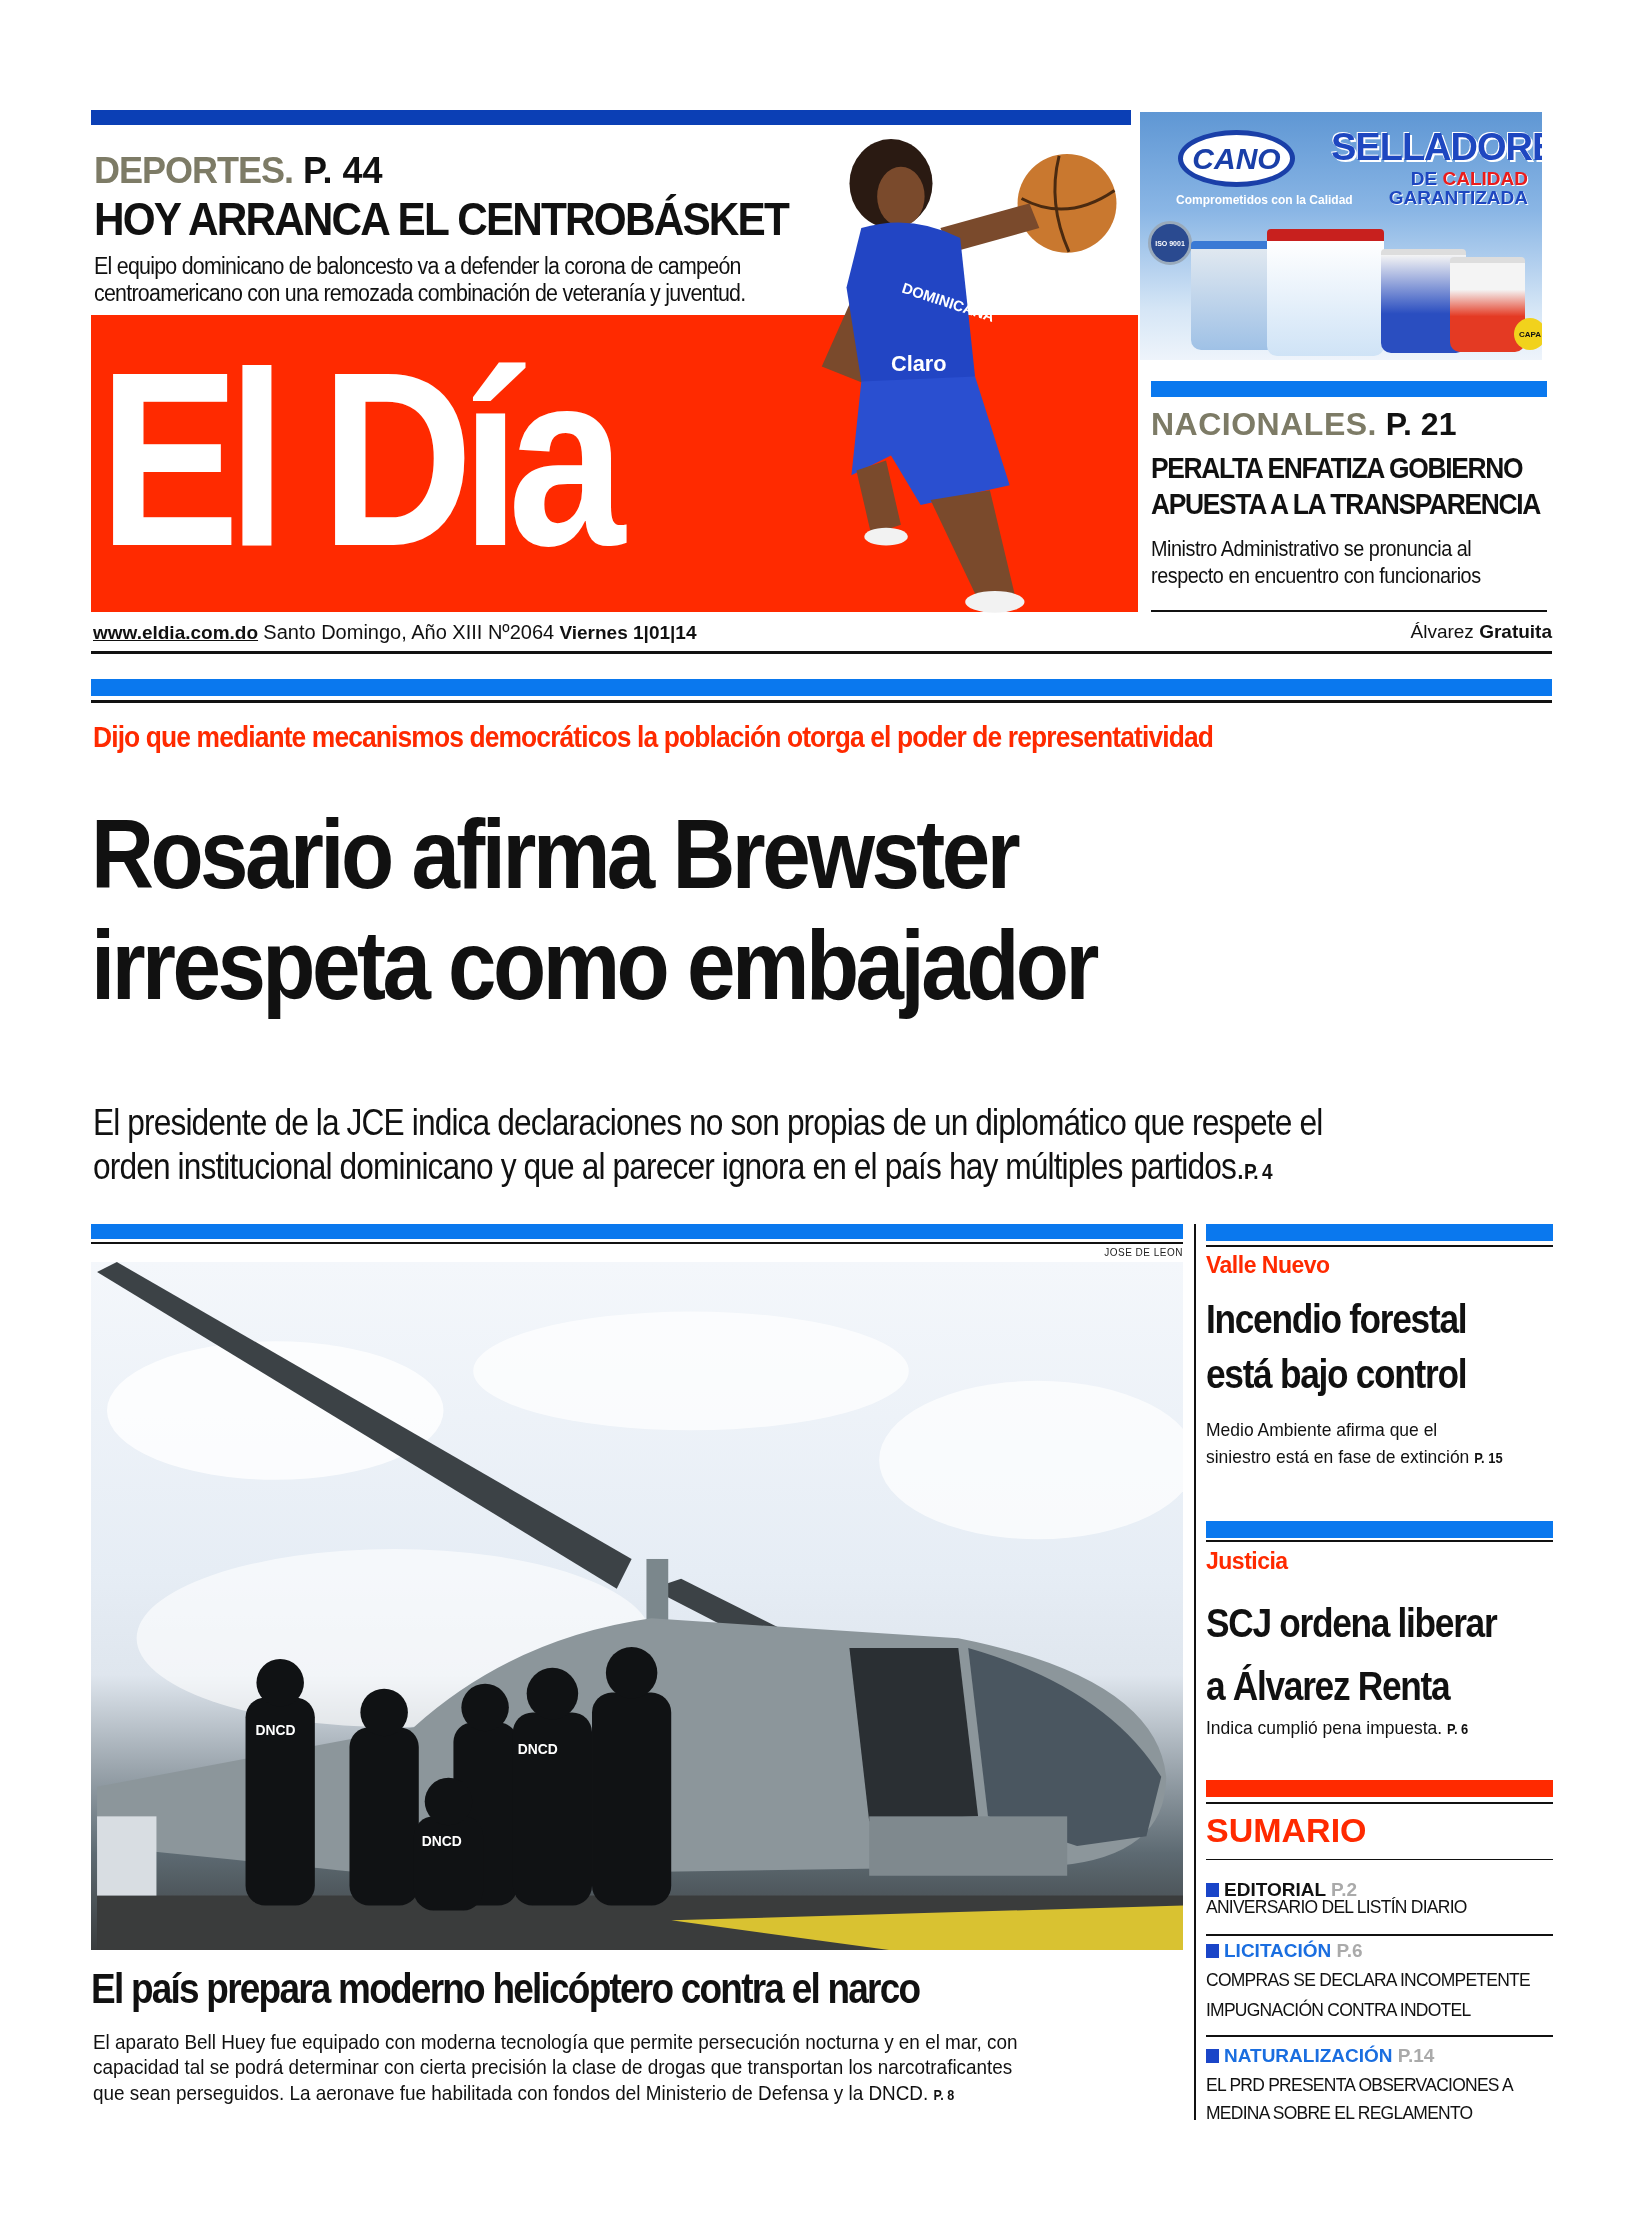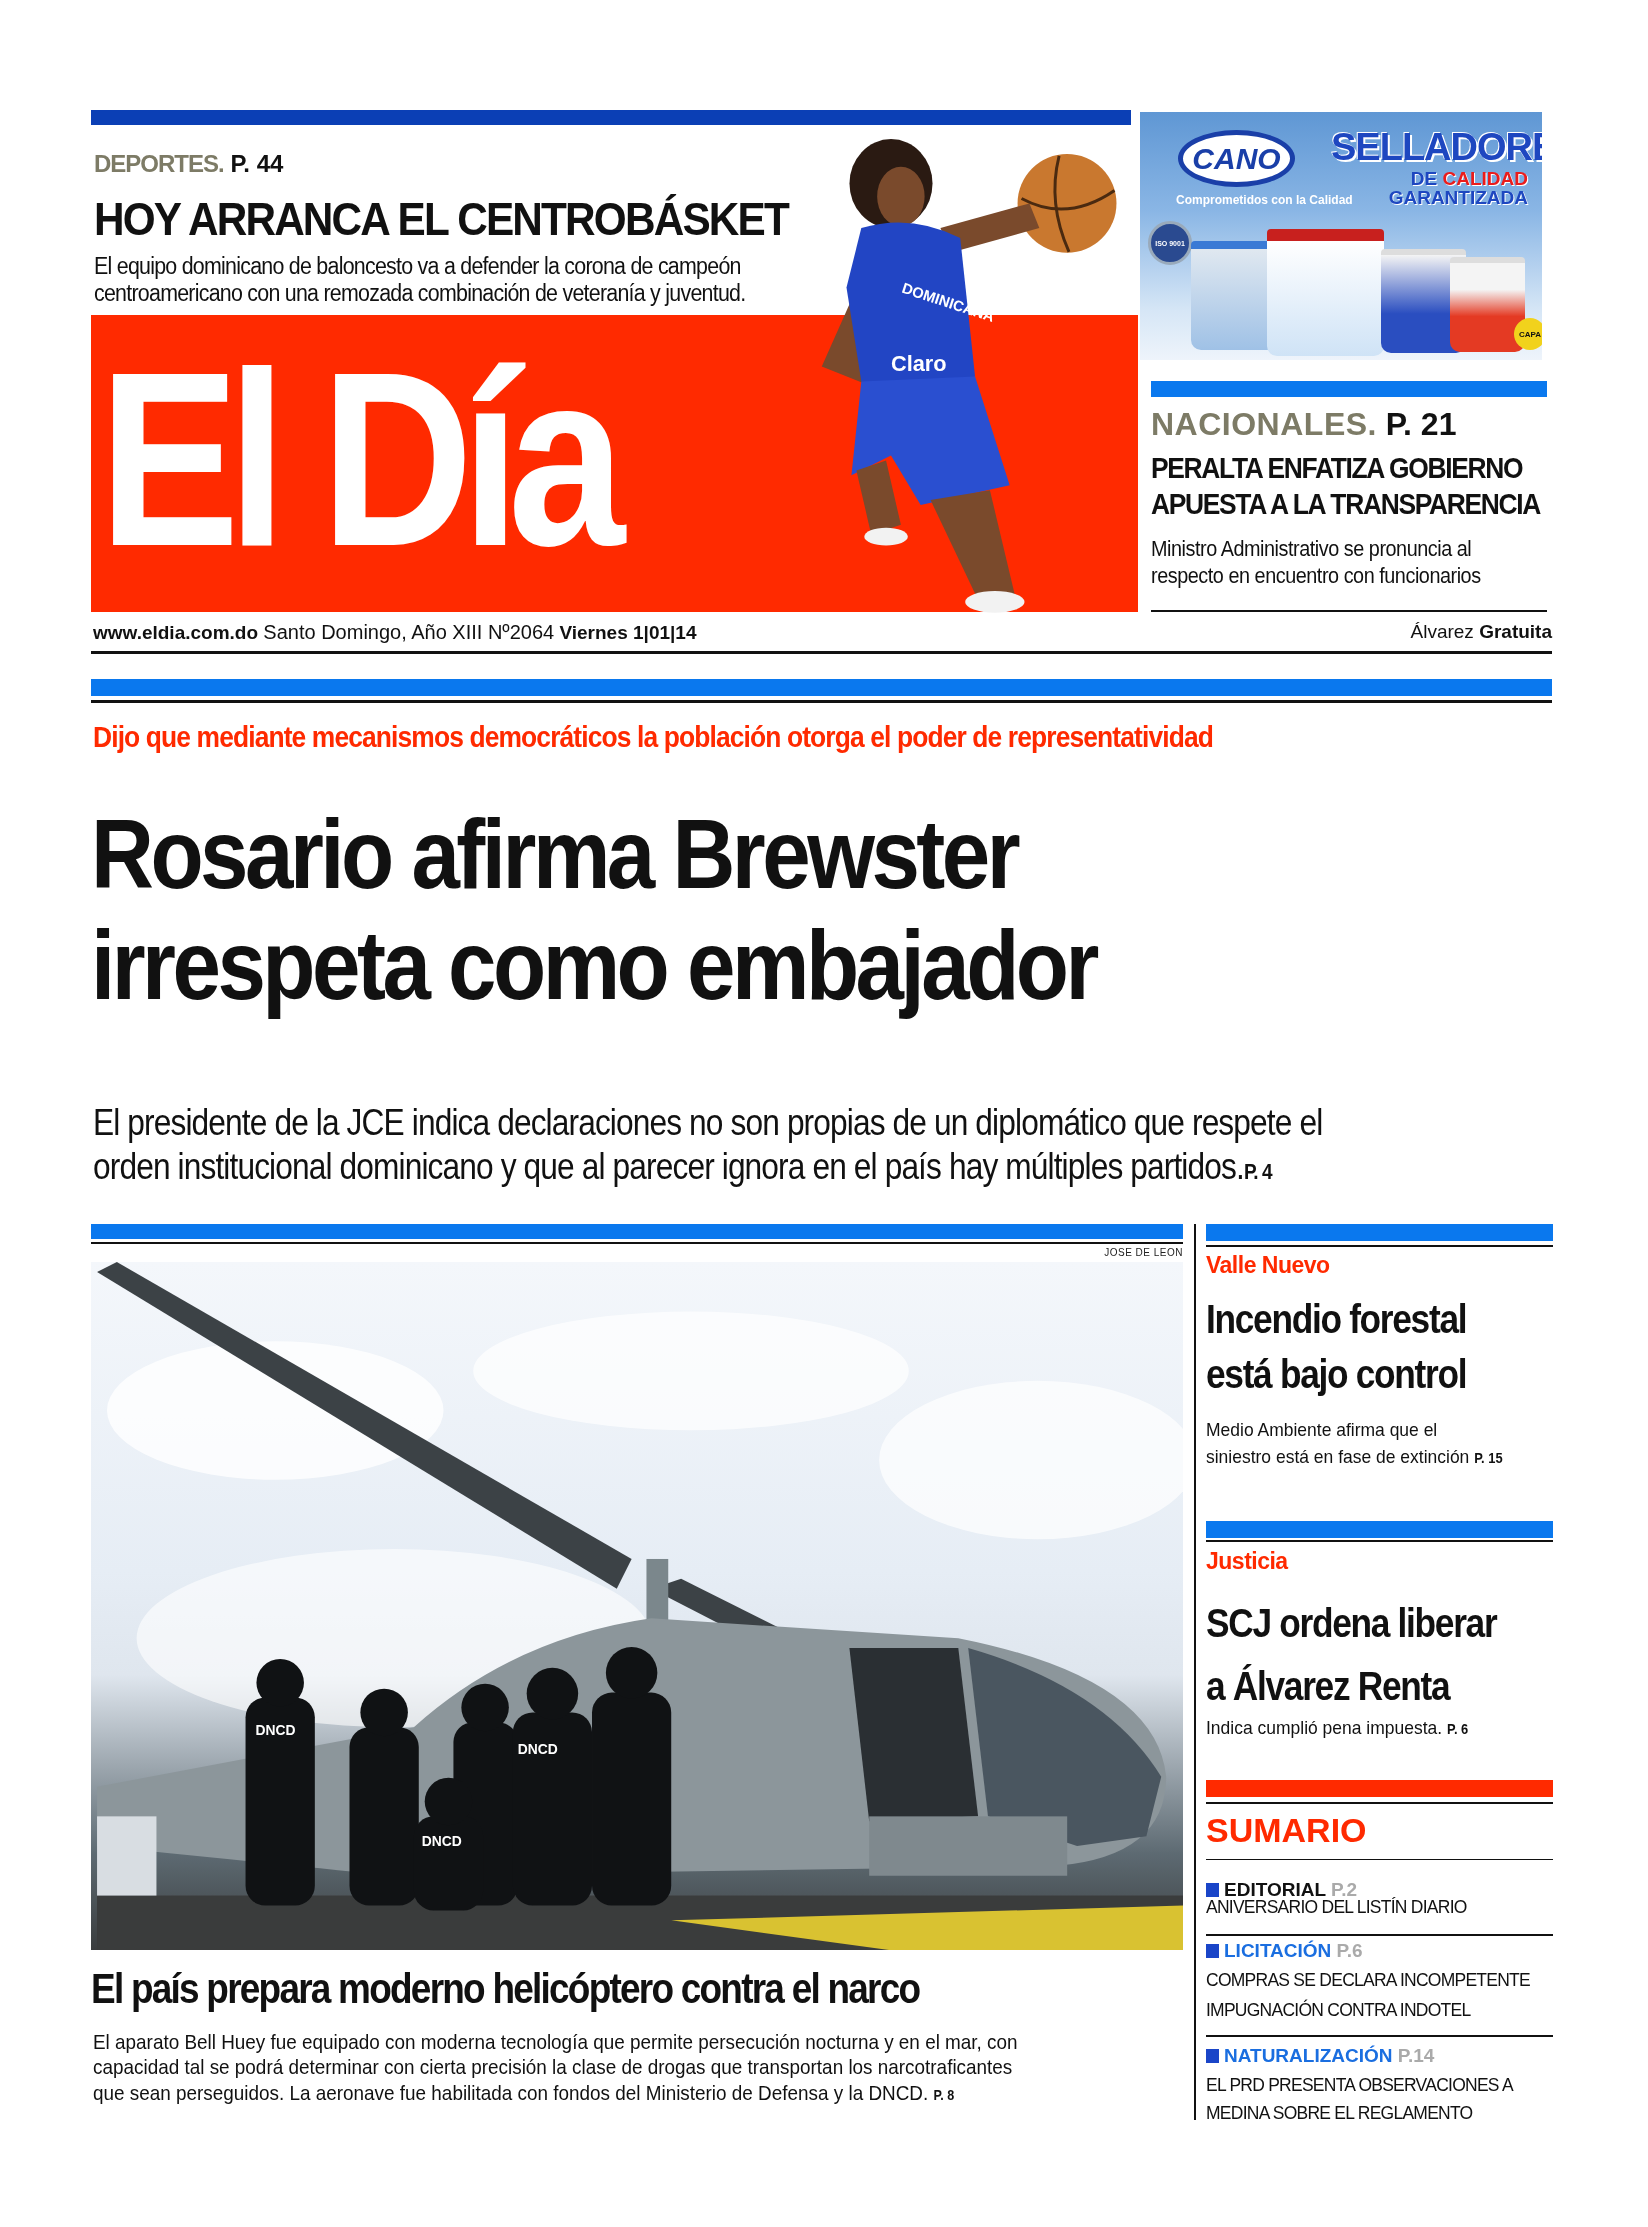--- a/index.html
+++ b/index.html
@@ -62,21 +62,21 @@
   .sum-label { font-weight: bold; font-size: 19px; white-space: nowrap; }
   .sum-label .sq { display: inline-block; width: 13px; height: 14px; background: #1a45c8; margin-right: 5px; vertical-align: -1px; }
   .sum-label .pg { color: #aaa; font-weight: bold; }
   .sum-text { font-size: 19px; line-height: 23px; letter-spacing: -0.8px; white-space: nowrap; transform: scaleX(0.92); transform-origin: left; }
 </style>
 </head>
 <body>
 
 <div class="abs bar-navy" style="left:91px;top:110px;width:1040px;height:15px;"></div>
 
-<div class="abs" style="left:94px;top:150px;font-size:24px;white-space:nowrap;">
+<div class="abs" style="left:94px;top:150px;font-size:36px;white-space:nowrap;">
   <span class="kicker-gray">DEPORTES.</span>
   <span class="kicker-black">P. 44</span>
 </div>
 <div class="abs top-head" style="left:94px;top:191px;">HOY ARRANCA EL CENTROBÁSKET</div>
 <div class="abs top-deck" style="left:94px;top:253px;">El equipo dominicano de baloncesto va a defender la corona de campeón</div>
 <div class="abs top-deck" style="left:94px;top:280px;">centroamericano con una remozada combinación de veteranía y juventud.</div>
 
 <div class="abs masthead" style="left:91px;top:315px;width:1047px;height:297px;"></div>
 <div class="abs logo-text" style="left:99px;top:335px;">El Día</div>
 
@@ -125,21 +125,21 @@
   <span class="kicker-gray" style="letter-spacing:0.5px;">NACIONALES.</span>
   <span class="kicker-black">P. 21</span>
 </div>
 <div class="abs nac-head" style="left:1151px;top:450px;">PERALTA ENFATIZA GOBIERNO</div>
 <div class="abs nac-head" style="left:1151px;top:486px;">APUESTA A LA TRANSPARENCIA</div>
 <div class="abs nac-deck" style="left:1151px;top:535px;">Ministro Administrativo se pronuncia al</div>
 <div class="abs nac-deck" style="left:1151px;top:562px;">respecto en encuentro con funcionarios</div>
 <div class="abs rule" style="left:1151px;top:610px;width:396px;height:2px;"></div>
 
 <div class="abs dateline" style="left:93px;top:621px;">
-  <span style="font-weight:bold;">www.eldia.com.do</span>
+  <span style="font-weight:bold;text-decoration:underline;">www.eldia.com.do</span>
   <span style="font-size:20px;">Santo Domingo, Año XIII Nº2064</span>
   <span style="font-weight:bold;">Viernes 1|01|14</span>
 </div>
 <div class="abs dateline" style="right:96px;top:621px;">
   <span>Álvarez</span>
   <span style="font-weight:bold;">Gratuita</span>
 </div>
 <div class="abs rule" style="left:91px;top:651px;width:1461px;height:3px;"></div>
 
 <div class="abs bar-blue" style="left:91px;top:679px;width:1461px;height:17px;"></div>

